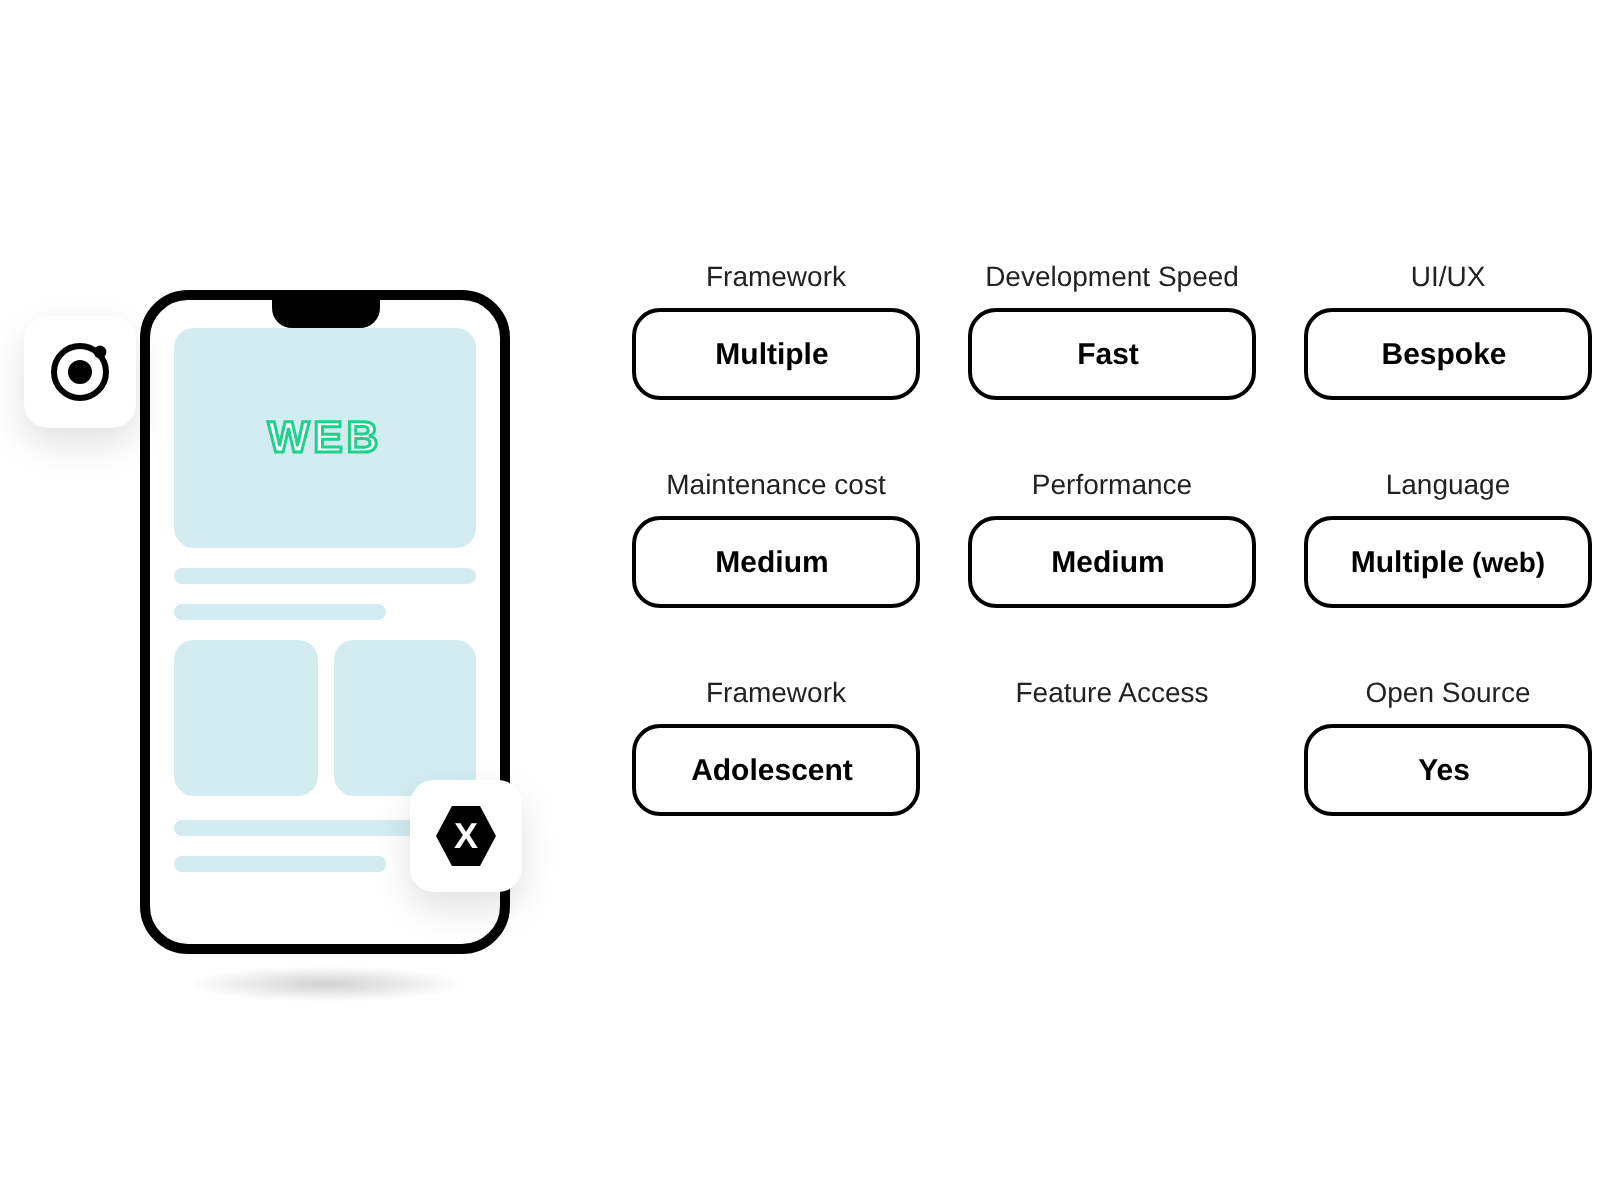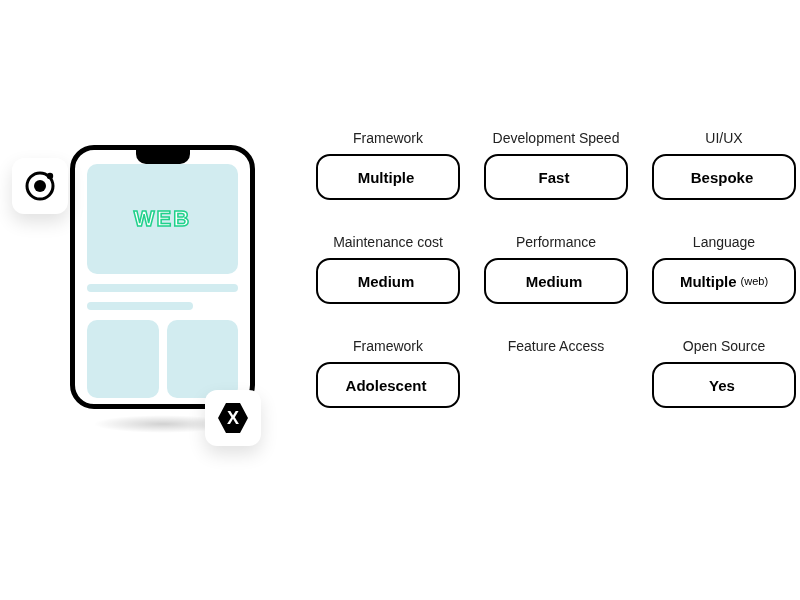--- a/index.html
+++ b/index.html
@@ -14,21 +14,21 @@
   .stage {
     position: absolute;
     inset: 0;
   }
   
   .phone-wrap {
     position: absolute;
     left: 70px;
     top: 145px;
     width: 185px;
-    height: 264px;
+    height: 332px;
   }
   .phone {
     width: 100%;
     height: 100%;
     border: 5px solid #000;
     border-radius: 24px;
     background: #fff;
     position: relative;
     overflow: hidden;
   }
@@ -142,21 +142,21 @@
     height: 46px;
     display: flex;
     align-items: center;
     justify-content: center;
     font-size: 15px;
     color: #000;
     padding: 5px 8px;
     white-space: nowrap;
   }
   .pill b { font-weight: 800; }
-  .suffix { font-weight: 400; margin-left: 4px; font-size: 11px; }
+  .suffix { font-weight: 700; margin-left: 4px; font-size: 14px; }
 </style>
 </head>
 <body>
 
 <div class="stage">
 
   <div class="phone-wrap">
     <div class="phone">
       <div class="notch"></div>
       <div class="screen">

